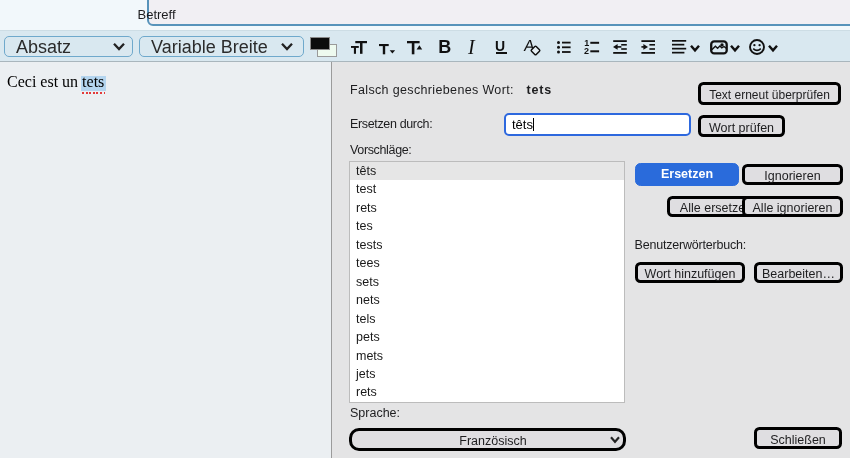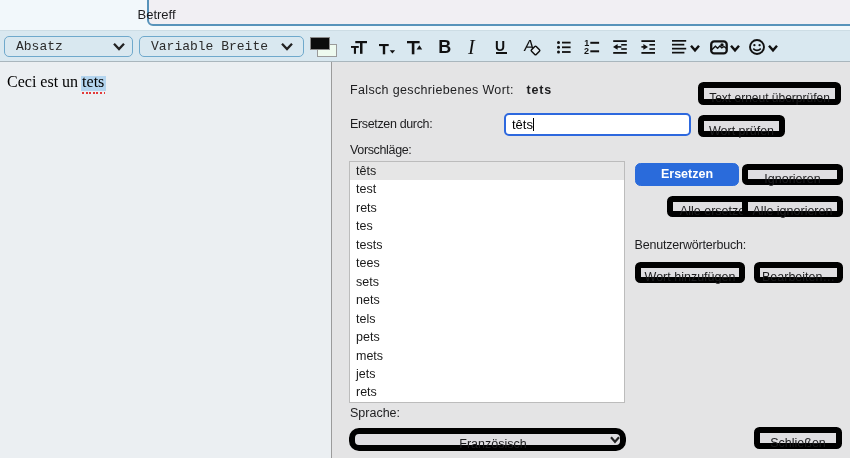--- a/index.html
+++ b/index.html
@@ -10,32 +10,32 @@
   
   #topbar { left:0; top:0; width:850px; height:30px; background:#f2f8fb; }
   #subjlabel { left:96.5px; top:7px; font-size:13px; color:#1d1d1f;margin-left:41px; }
   #subjinput { left:147px; top:-10px; width:710px; height:36px; background:#f1eff3;
     border:2px solid #5793ba; border-radius:6px; }
 
   
   #toolbar { left:0; top:30px; width:850px; height:32px; background:#d9e8f0;
     border-top:1px solid #cddde5; border-bottom:1px solid #a9b6bd; }
   .tbsel { position:absolute; height:21px; border:1px solid #6fa9cc; border-radius:5px;
-    font-size:13px; color:#2b2b2b; line-height:20px; padding-left:11px;font-family:Liberation Mono, monospace; }
+    font-size:18px; color:#2b2b2b; line-height:20px; padding-left:11px; }
   .chev { position:absolute; width:10px; height:10px; }
 
   
   #editor { left:0; top:62px; width:332px; height:396px; background:#ebeff2; }
   #bodytext { left:7px; top:73.2px; font-family:"Liberation Serif", serif; font-size:16px; color:#000; }
 
   
   #panel { left:331px; top:62px; width:519px; height:396px; background:#e4e4e5;
     border-left:1px solid #9b9b9b; }
   .lbl { position:absolute; font-size:12.5px; color:#1d1d1f; }
-  .btn { position:absolute; background:#dfdee1; border:6px solid #000000; border-radius:5.5px;
+  .btn { position:absolute; background:#dfdee1; border:3px solid #000000; border-radius:5.5px;
     font-size:12.5px; color:#1d1d1f; text-align:center; }
   .btnblue { position:absolute; background:#2a6bdb; border:1px solid #2a6bdb; border-radius:5.5px;
     font-size:12.5px; color:#fff; text-align:center; font-weight:bold; }
   #replinput { left:504px; top:113px; width:187px; height:23px; background:#fff;
     border:2px solid #2d68de; border-radius:5px; font-size:13px; color:#000;
     line-height:19px; padding-left:6px; }
   #listbox { left:349px; top:161px; width:276px; height:242px; background:#fff;
     border:1px solid #bcbcbc; font-size:12.5px; color:#1a1a1a; }
   .li { height:18.46px; line-height:16.5px; padding:1px 0 0 6px; }
   .lisel { background:#e6e6e6; }

